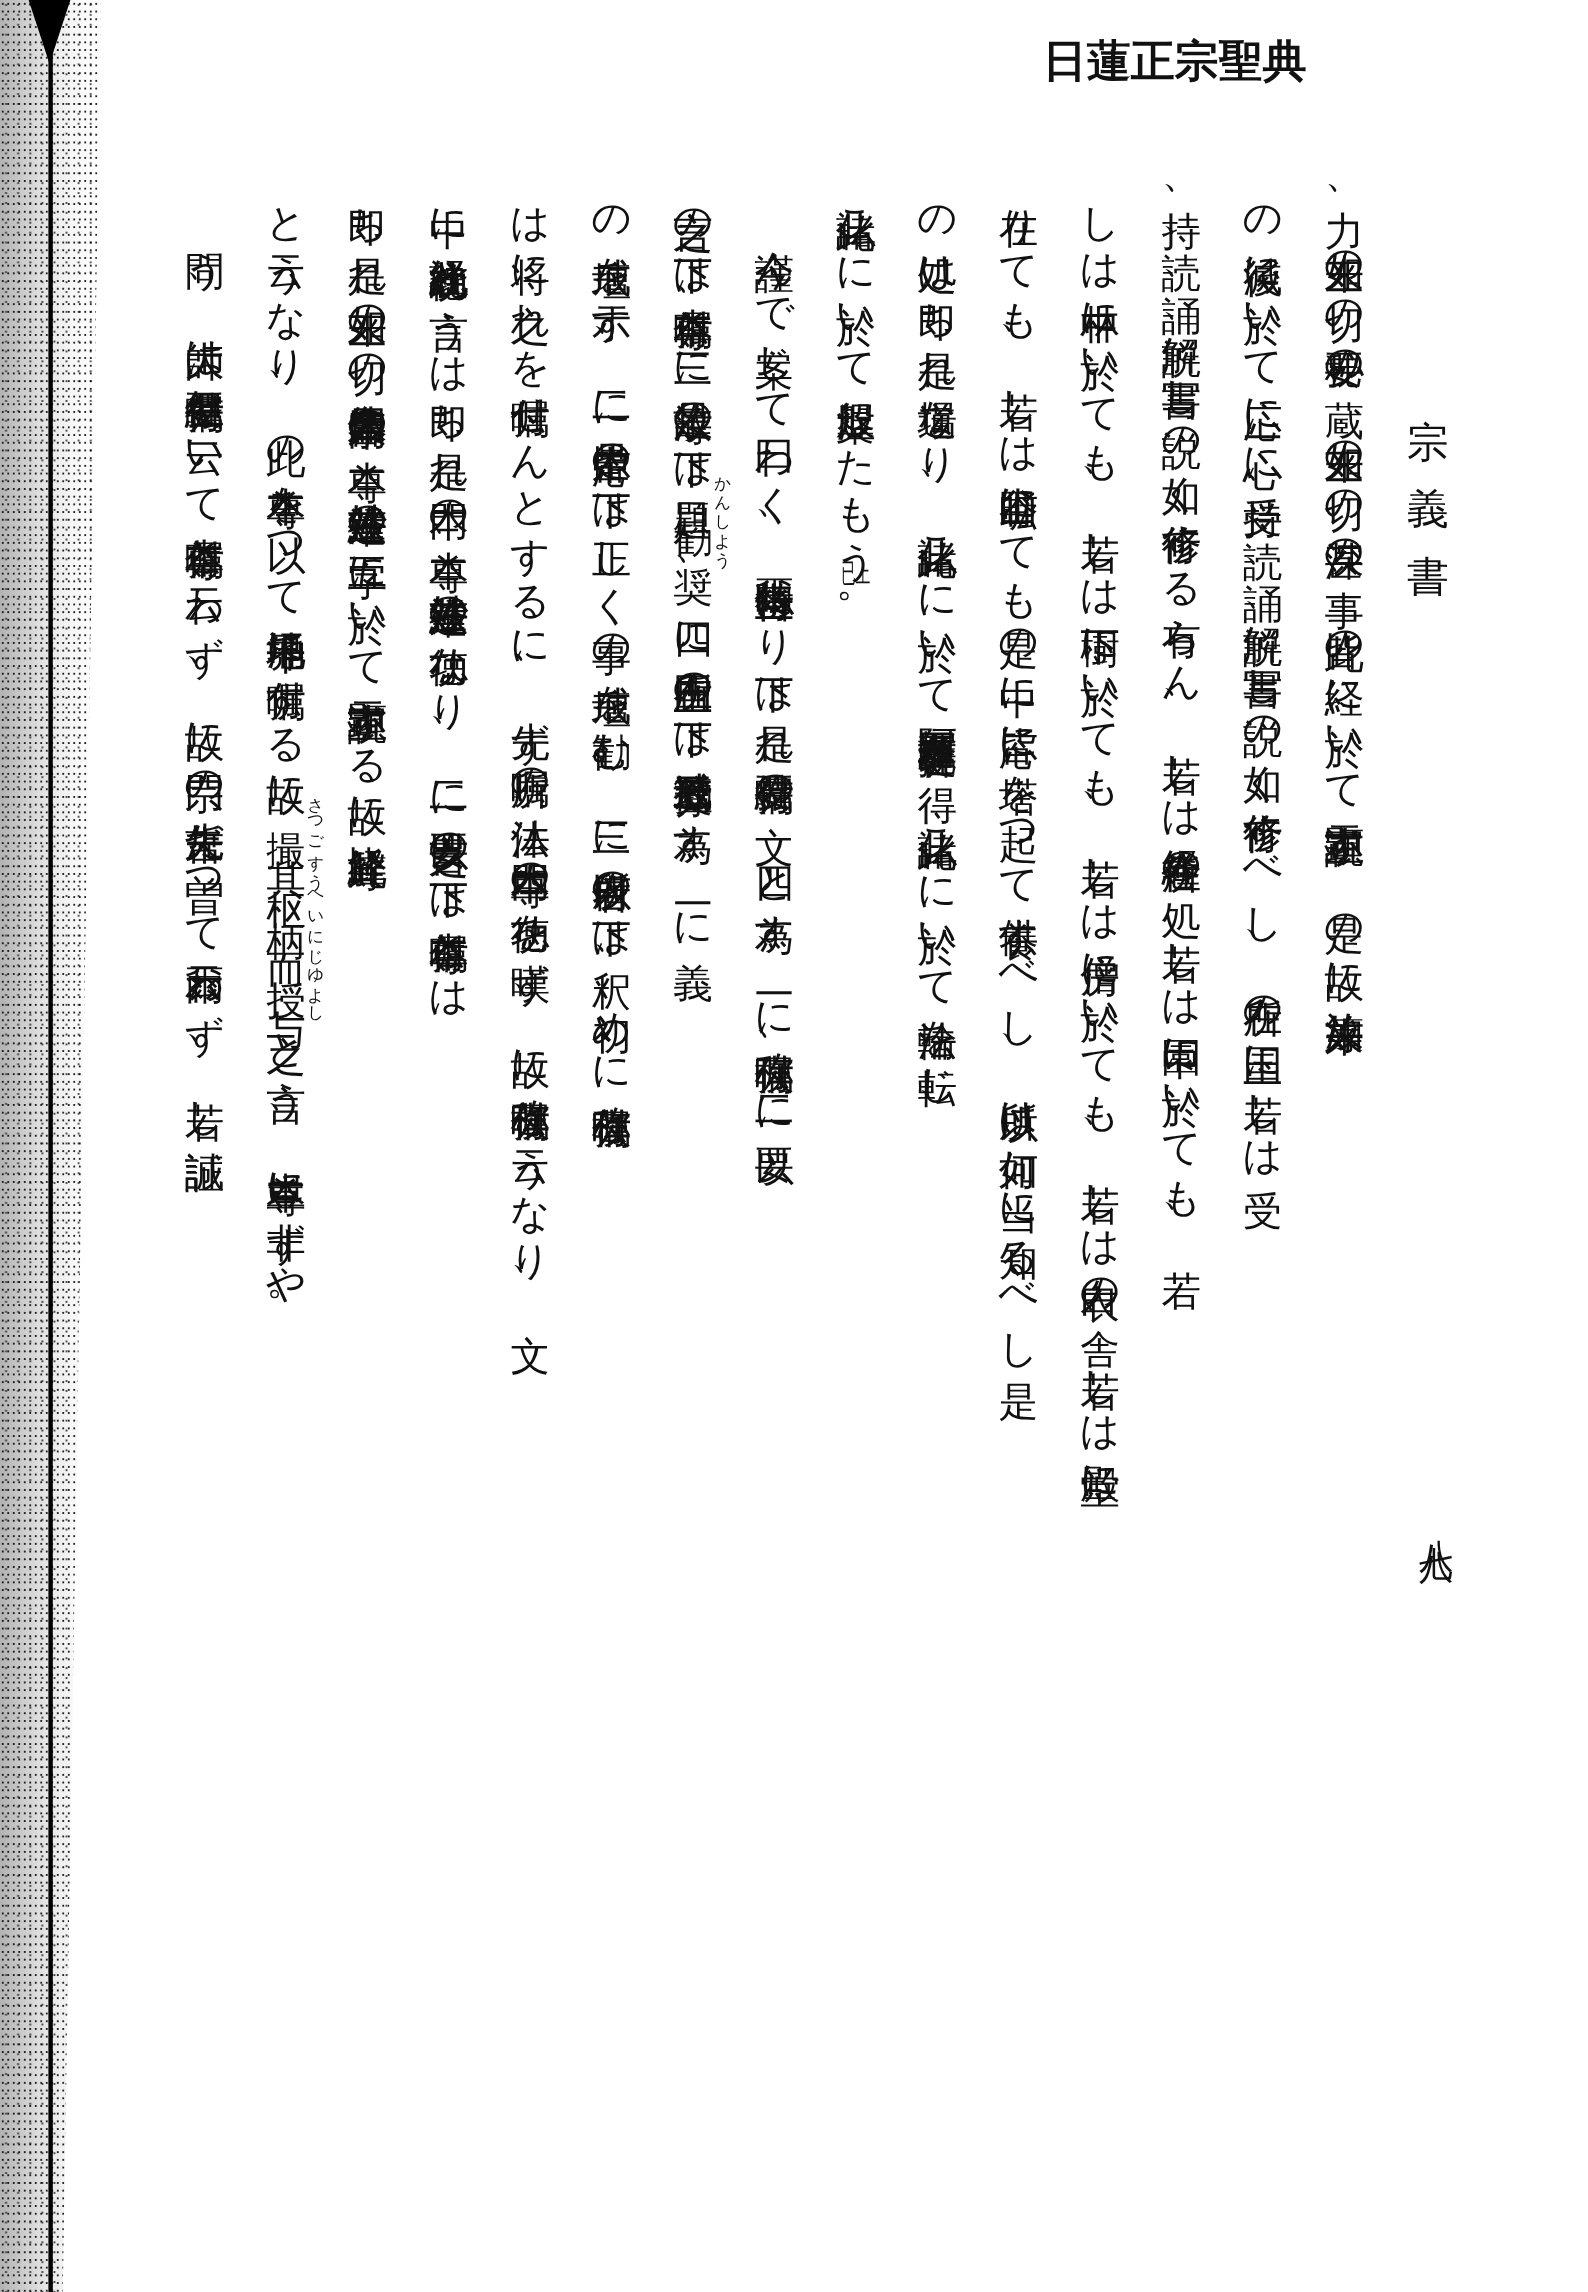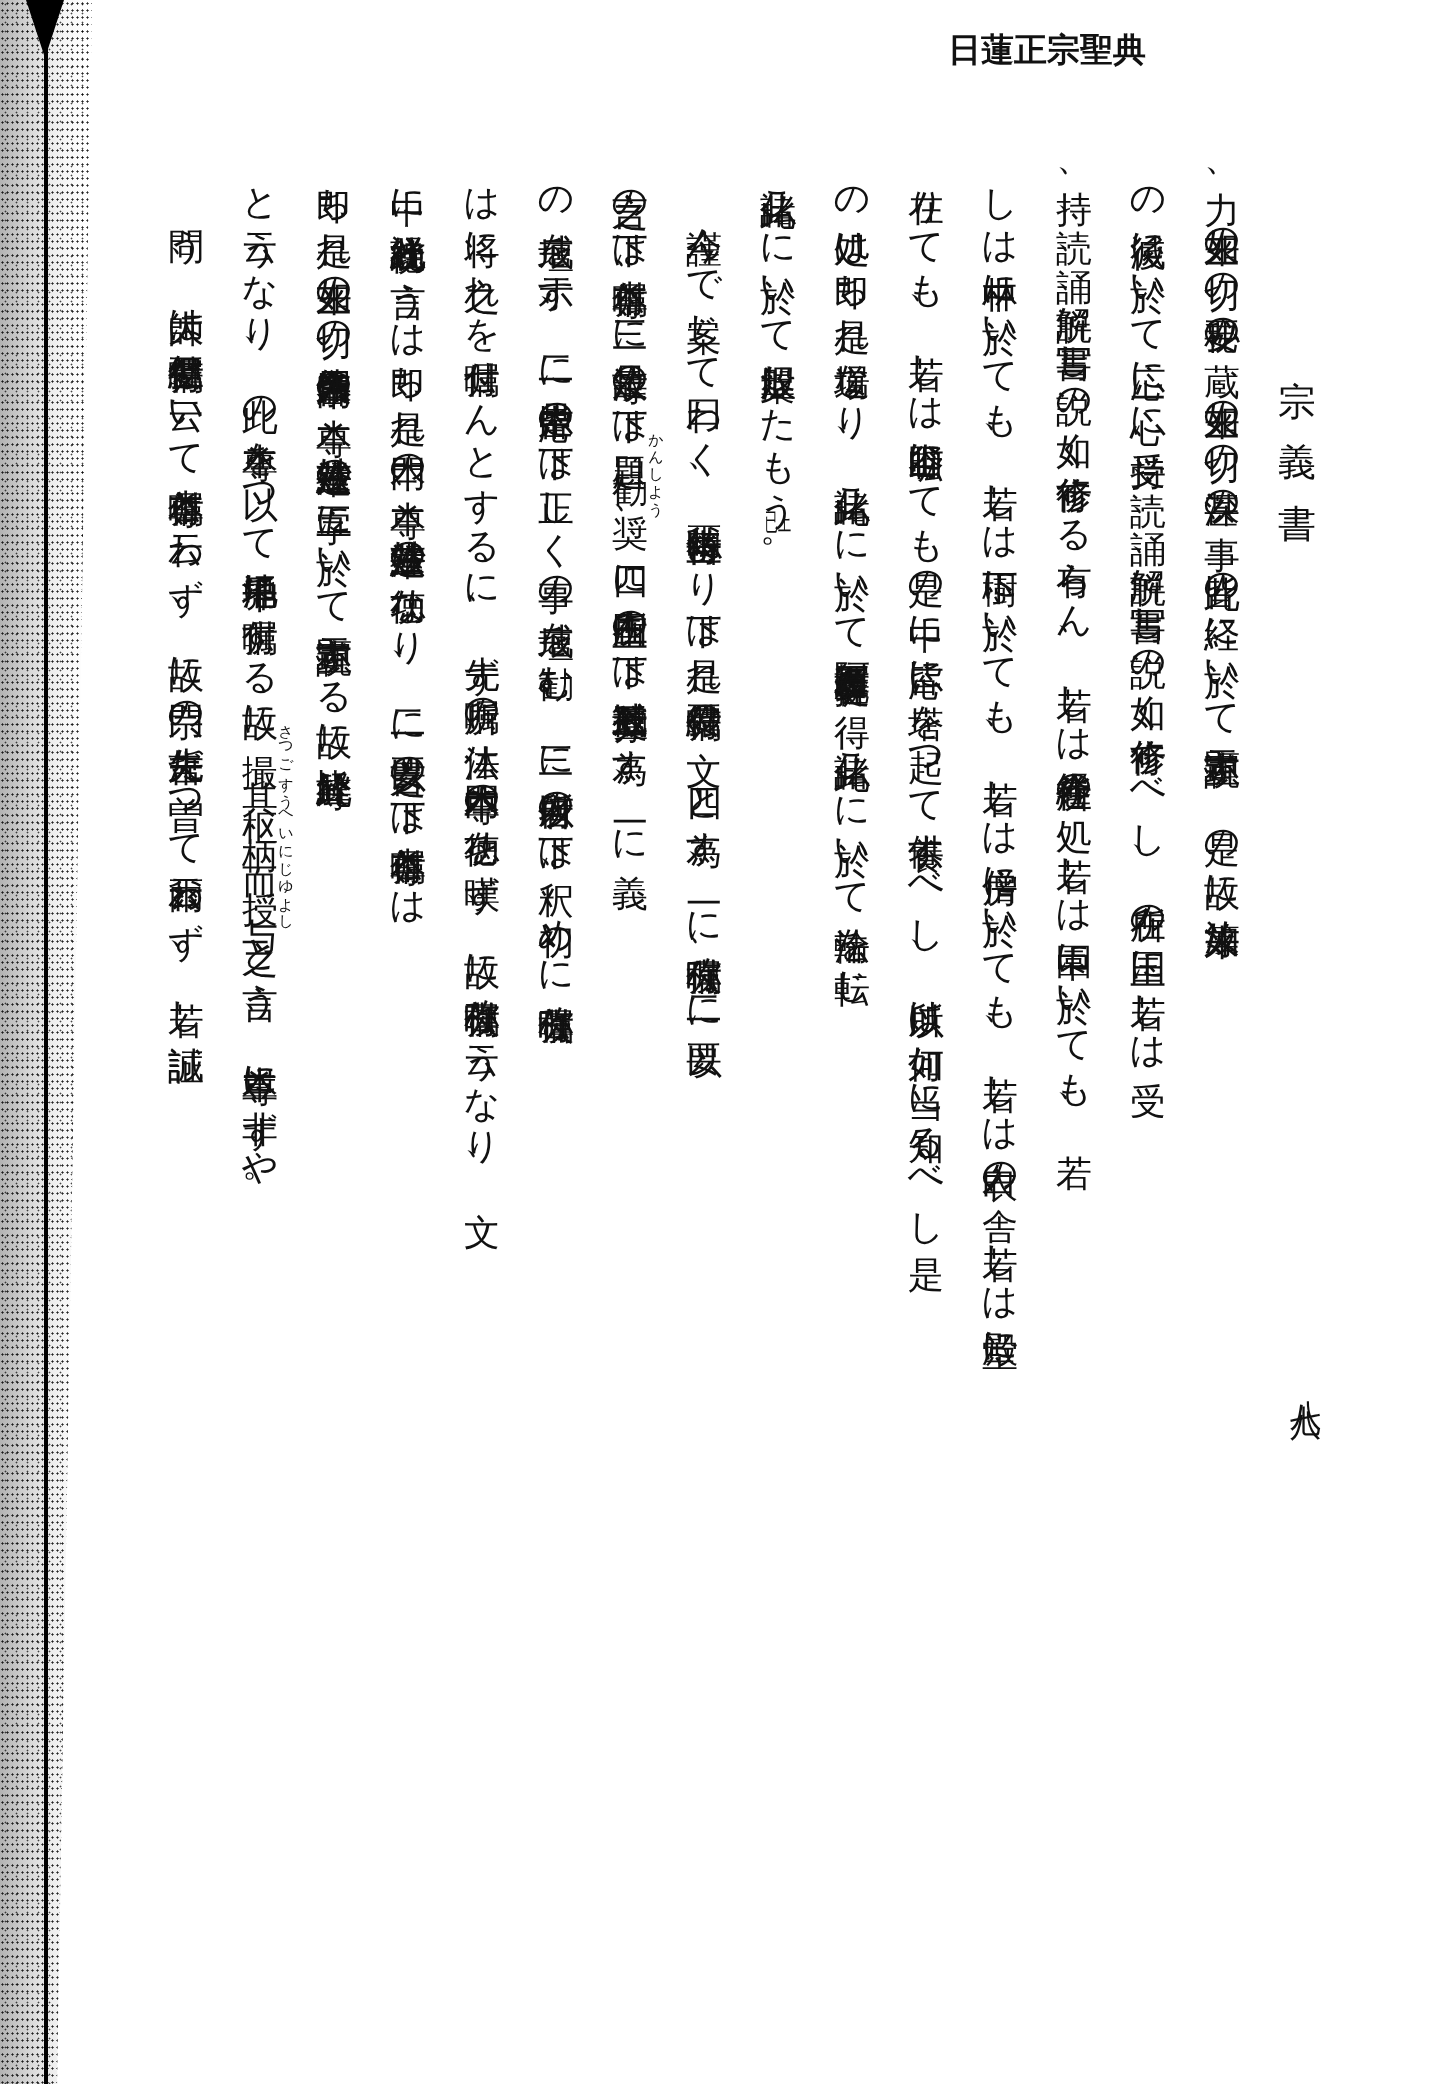--- a/index.html
+++ b/index.html
@@ -27,21 +27,21 @@
   }
   .spine-triangle{
     position:absolute;left:26px;top:0;width:0;height:0;
     border-left:19px solid transparent;
     border-right:19px solid transparent;
     border-top:58px solid #000;
   }
   
   .running-head{
     position:absolute;left:948px;top:28px;
-    font-size:33px;font-weight:bold;letter-spacing:0px;white-space:nowrap;
+    font-size:40px;font-weight:bold;letter-spacing:0px;white-space:nowrap;
   }
   
   .section-title{
     position:absolute;left:1271px;top:350px;
     writing-mode:vertical-rl;text-orientation:upright;
     font-size:38px;letter-spacing:62px;white-space:nowrap;
   }
   
   .page-number{
     position:absolute;left:1284px;top:1376px;

